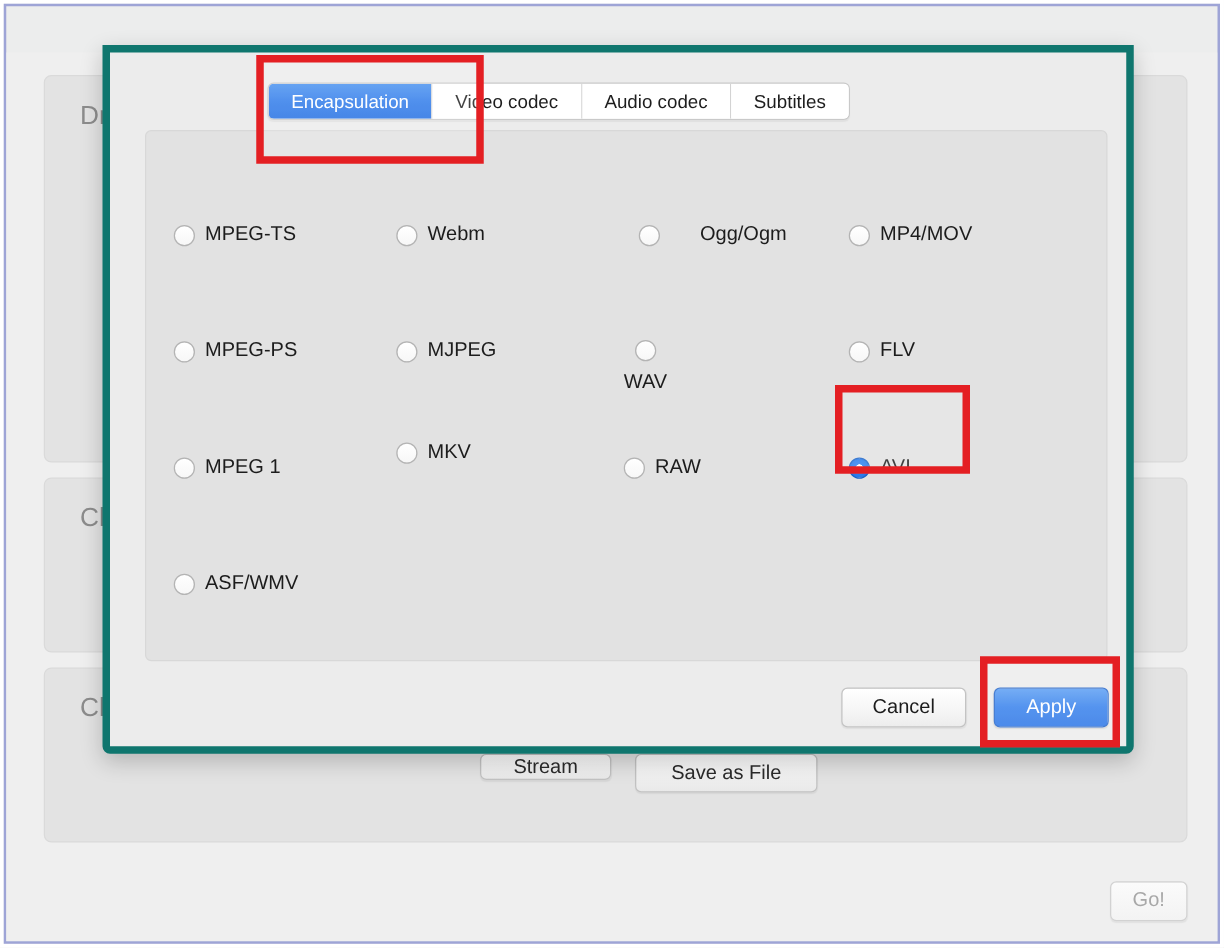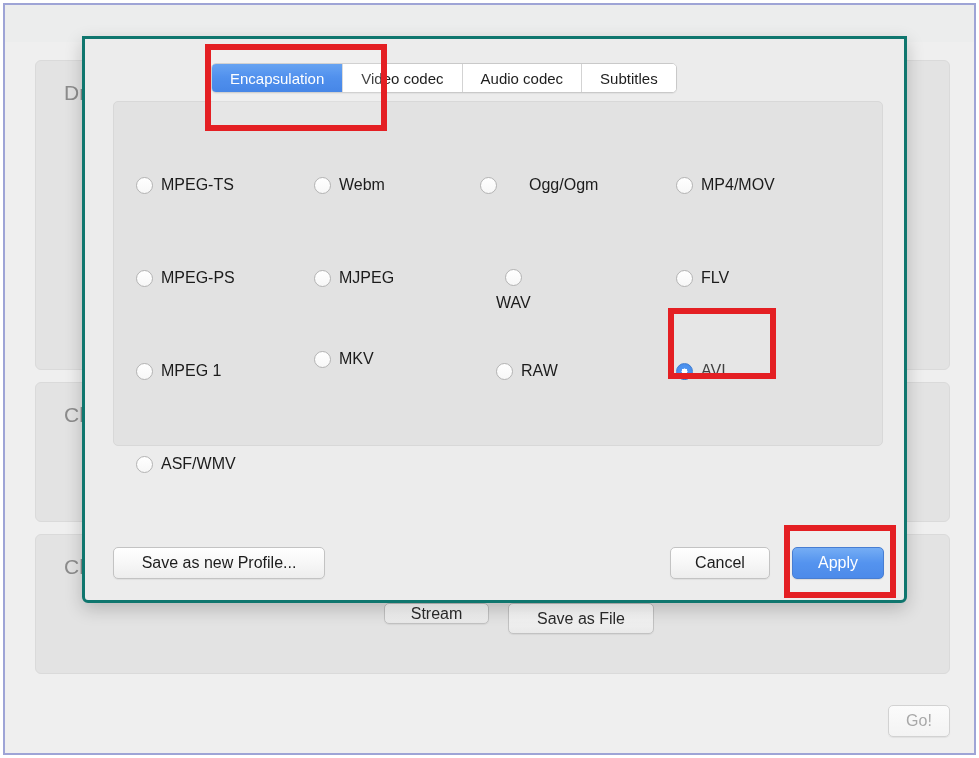--- a/index.html
+++ b/index.html
@@ -120,21 +120,21 @@
 
   
   #sheet {
     position: absolute;
     left: 77px;
     top: 31px;
     width: 825px;
     height: 567px;
     box-sizing: border-box;
     background: #ececec;
-    border: 3px solid #0f766e;
+    border: 6px solid #0f766e;
     border-radius: 0 0 6px 6px;
     box-shadow: 0 6px 18px rgba(0,0,0,0.20);
   }
 
   
   #tabbar {
     position: absolute;
     left: 126px;
     top: 24px;
     height: 30px;
@@ -162,21 +162,21 @@
     background: linear-gradient(to bottom, #4a92f0 0%, #2f7bea 50%, #2470e3 100%);
     color: #ffffff;
   }
 
   
   #content-well {
     position: absolute;
     left: 28px;
     top: 62px;
     width: 770px;
-    height: 345px;
+    height: 425px;
     box-sizing: border-box;
     background: #e2e2e2;
     border: 1px solid #d8d8d8;
     border-radius: 5px;
   }
 
   #radio-grid {
     position: absolute;
     left: 0; top: 0;
     width: 100%; height: 100%;
@@ -310,21 +310,21 @@
     <div id="content-well">
       <div id="radio-grid">
           <div class="radio-item" style="left: 22px; top: 74px;">
             <span class="radio-dot"></span>
             <span class="radio-label">MPEG-TS</span>
           </div>
           <div class="radio-item" style="left: 200px; top: 74px;">
             <span class="radio-dot"></span>
             <span class="radio-label">Webm</span>
           </div>
-          <div class="radio-item" style="left: 366px; top: 74px; gap: 32px;">
+          <div class="radio-item" style="left: 394px; top: 74px; gap: 32px;">
             <span class="radio-dot"></span>
             <span class="radio-label">Ogg/Ogm</span>
           </div>
           <div class="radio-item" style="left: 562px; top: 74px;">
             <span class="radio-dot"></span>
             <span class="radio-label">MP4/MOV</span>
           </div>
           <div class="radio-item" style="left: 22px; top: 167px;">
             <span class="radio-dot"></span>
             <span class="radio-label">MPEG-PS</span>
@@ -357,21 +357,20 @@
             <span class="radio-dot checked"></span>
             <span class="radio-label">AVI</span>
           </div>
           <div class="radio-item" style="left: 22px; top: 353px;">
             <span class="radio-dot"></span>
             <span class="radio-label">ASF/WMV</span>
           </div>
         </div>
     </div>
 
-    <div id="btn-save-profile">Save as new Profile...</div>
     <div id="btn-cancel">Cancel</div>
     <div id="btn-apply">Apply</div>
   </div>
 
   <div class="annot" id="annot-tab"></div>
   <div class="annot" id="annot-avi"></div>
   <div class="annot" id="annot-apply"></div>
 
 </div>
 

